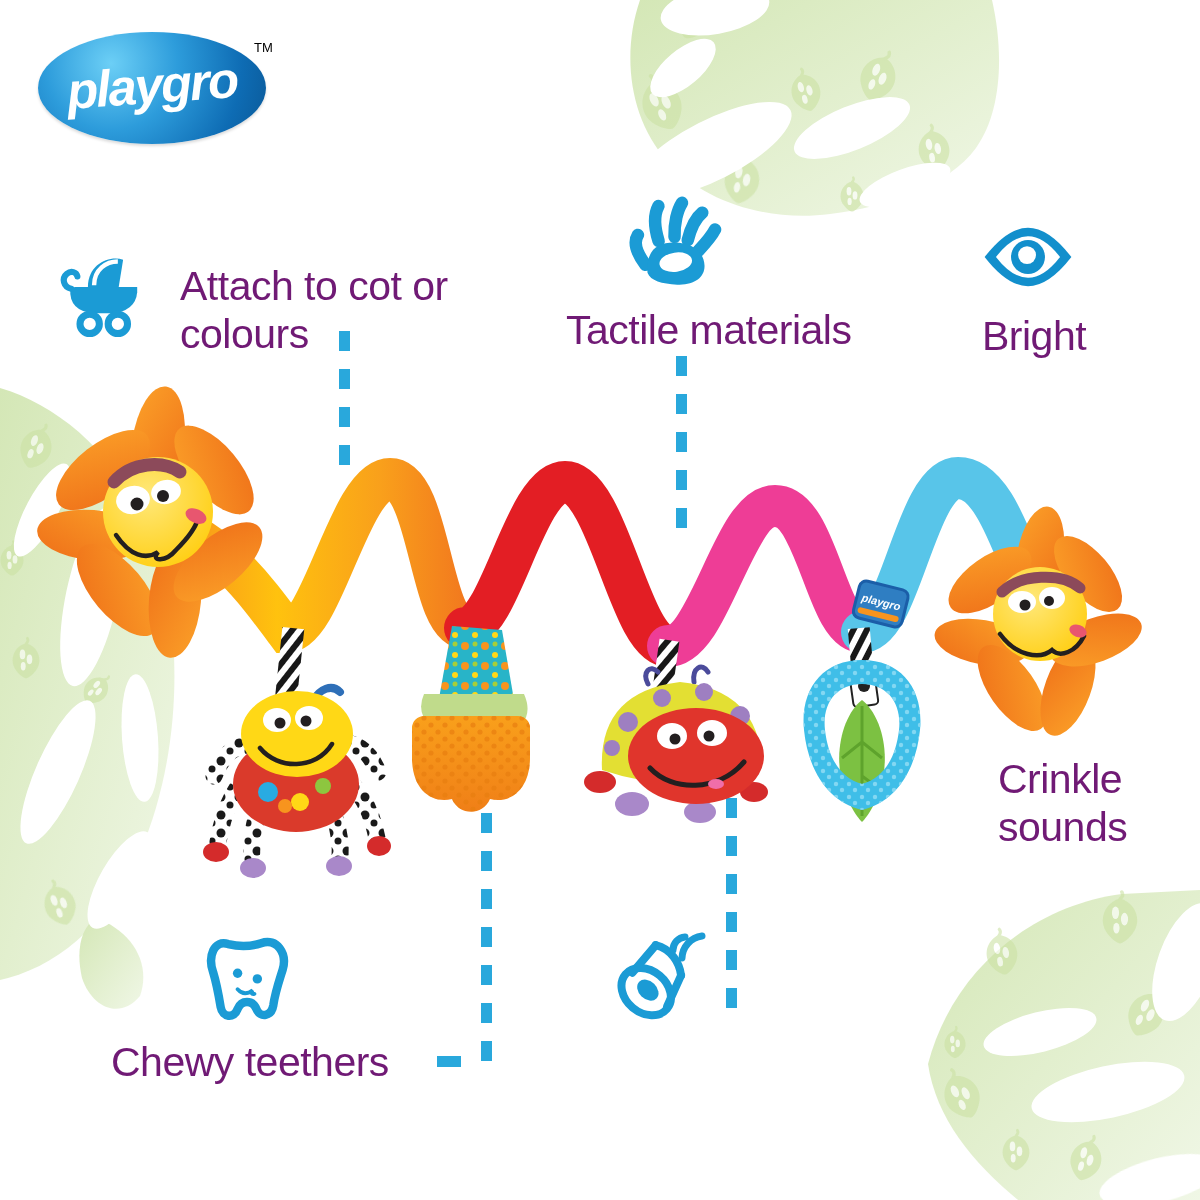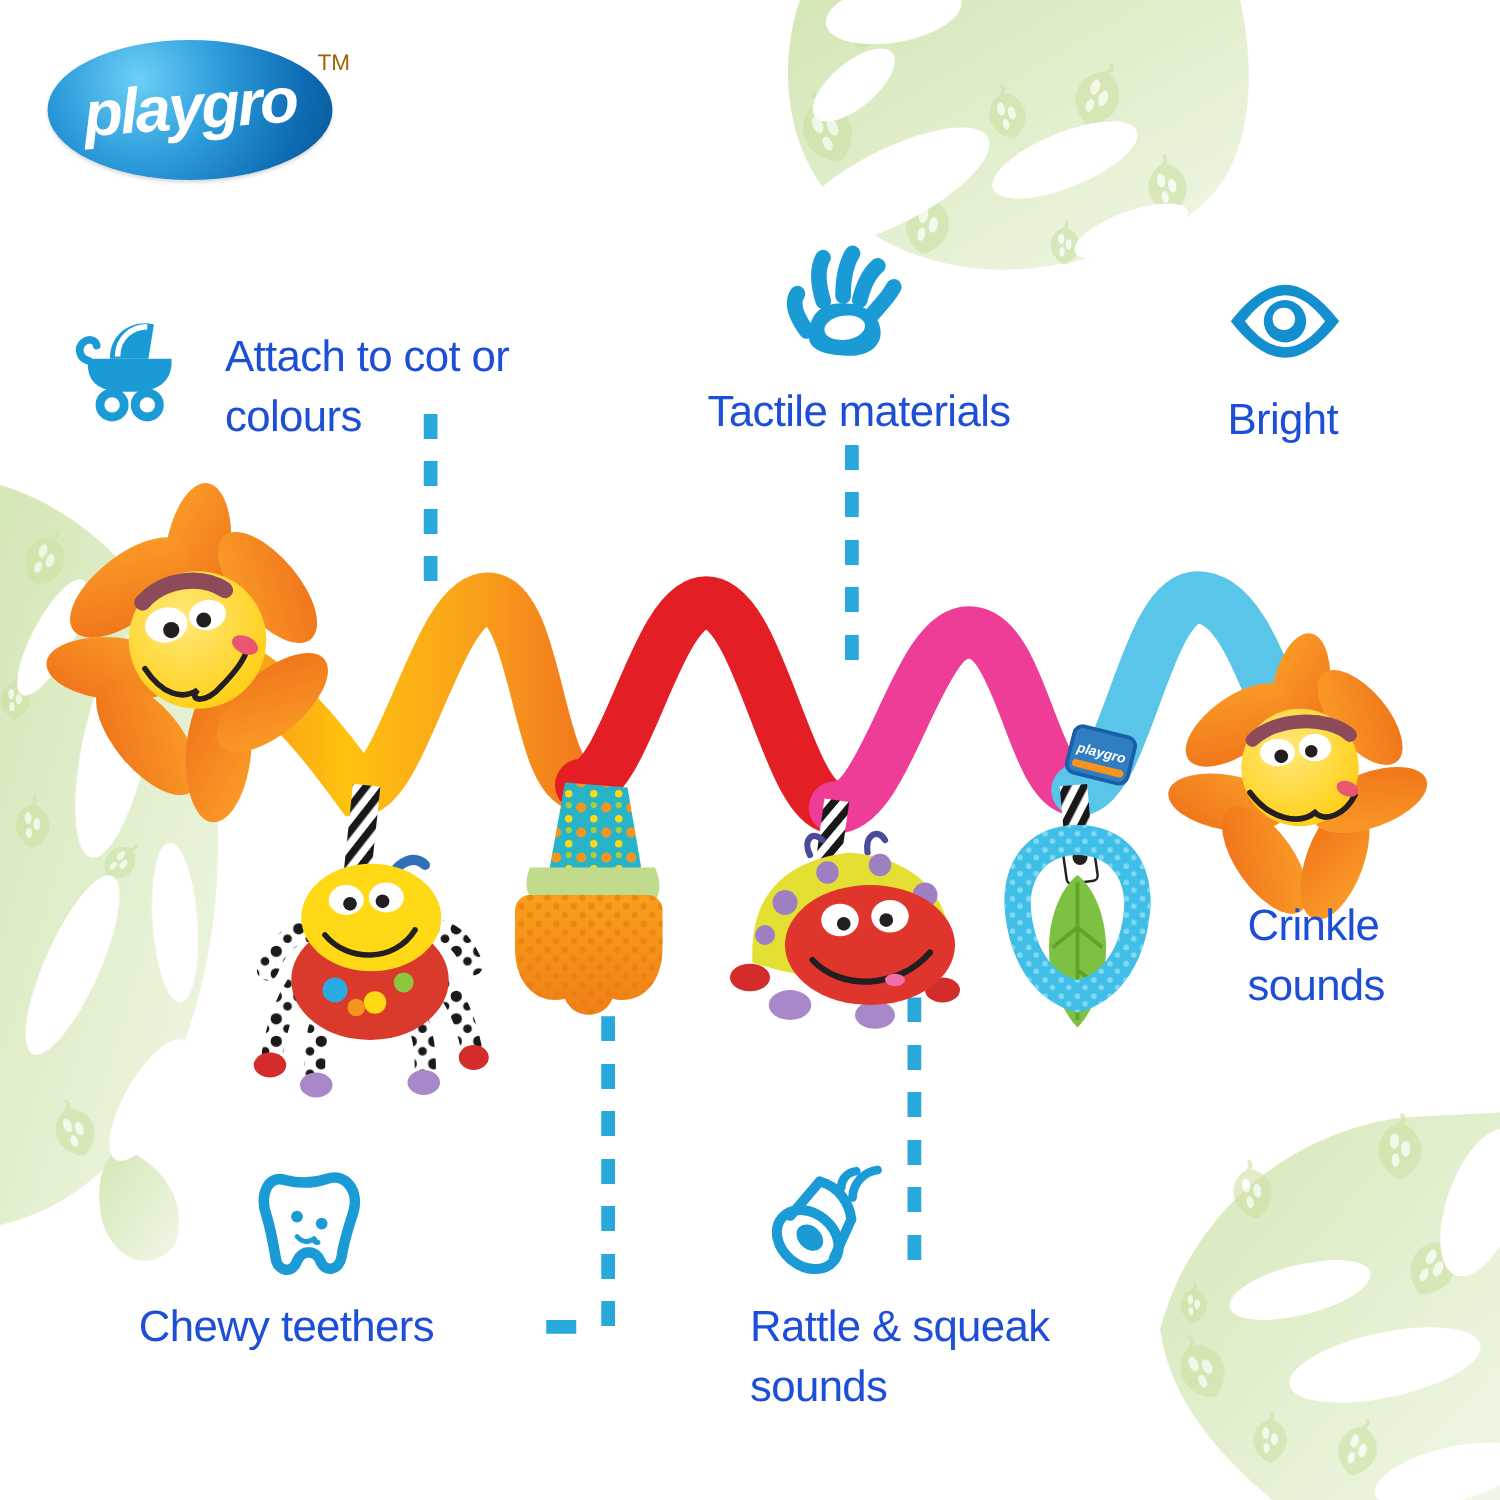--- a/index.html
+++ b/index.html
@@ -6,24 +6,24 @@
   .canvas{position:relative;width:1200px;height:1200px;background:#fff;overflow:hidden;
           font-family:"Liberation Sans",sans-serif;}
   .bg-svg,.product-svg{position:absolute;left:0;top:0;width:1200px;height:1200px;}
 
   
   .logo{position:absolute;left:38px;top:32px;width:228px;height:112px;border-radius:50%;
         background:radial-gradient(circle at 32% 28%, #6ccff6 0%, #2d9cdb 38%, #0e6cb4 75%, #0a5795 100%);
         box-shadow:0 2px 3px rgba(0,0,0,0.15);display:flex;align-items:center;justify-content:center;}
   .logo-text{color:#fff;font-size:51px;font-weight:bold;font-style:italic;letter-spacing:-2px;
         transform:rotate(-4deg);padding-bottom:6px;}
-  .tm{position:absolute;left:254px;top:40px;font-size:18px;color:#a16207;}
+  .tm{position:absolute;left:254px;top:40px;font-size:13px;color:#000000;}
 
   
-  .feat-label{position:absolute;color:#1d4ed8;font-size:35px;line-height:48px;letter-spacing:-0.5px;white-space:nowrap;}
+  .feat-label{position:absolute;color:#701a75;font-size:41px;line-height:48px;letter-spacing:-0.5px;white-space:nowrap;}
   .icon{position:absolute;}
 
   
   .vdash{position:absolute;width:11px;
          background:repeating-linear-gradient(to bottom,#29a8dc 0 20px,transparent 20px 38px);}
   .hdash{position:absolute;height:11px;background:#29a8dc;}
 </style>
 </head>
 <body>
 
@@ -313,21 +313,21 @@
   <svg class="icon" style="left:980px;top:224px;" width="96" height="66" viewBox="0 0 100 70">
     <path d="M4,35 Q28,4 50,4 Q72,4 96,35 Q72,66 50,66 Q28,66 4,35 Z" fill="#128fcc"></path>
     <path d="M16,35 Q33,13 50,13 Q67,13 84,35 Q67,57 50,57 Q33,57 16,35 Z" fill="#fff"></path>
     <circle cx="50" cy="35" r="18" fill="#128fcc"></circle>
     <circle cx="49" cy="33" r="9.5" fill="#fff"></circle>
   </svg>
   <div class="feat-label" style="left:982px;top:312px;">
     <span>Bright</span><br>
   </div>
 
-  <div class="feat-label" style="left:998px;top:717px;">
+  <div class="feat-label" style="left:998px;top:755px;">
     <span>Crinkle</span><br>
     <span>sounds</span>
   </div>
 
   <svg class="icon" style="left:200px;top:928px;" width="94" height="98" viewBox="0 0 100 100">
     <path d="M30,15 C15,10 8,28 14,45 C18,58 20,70 22,82 C24,93 36,95 40,84 C44,74 56,74 60,84 C64,94 76,92 78,80 C80,66 84,55 88,42 C93,25 82,8 65,14 C53,18 42,18 30,15 Z" fill="#fff" stroke="#1b9bd5" stroke-width="9" stroke-linejoin="round"></path>
     <circle cx="40" cy="46" r="5" fill="#1b9bd5"></circle>
     <circle cx="61" cy="52" r="5" fill="#1b9bd5"></circle>
     <path d="M40,63 Q47,71 56,64 Q53,69 58,68" stroke="#1b9bd5" stroke-width="4" fill="none" stroke-linecap="round"></path>
   </svg>
@@ -340,18 +340,14 @@
       <ellipse cx="34" cy="64" rx="21" ry="27" fill="none" stroke="#1b9bd5" stroke-width="8" transform="rotate(-34 34 64)"></ellipse>
       <path d="M26,42 L56,22 M50,84 L72,58" stroke="#1b9bd5" stroke-width="8" fill="none" stroke-linecap="round"></path>
       <path d="M56,22 C70,30 74,46 72,58" stroke="#1b9bd5" stroke-width="8" fill="none" stroke-linecap="round"></path>
       <ellipse cx="36" cy="63" rx="9" ry="12" fill="#1b9bd5" transform="rotate(-30 36 63)"></ellipse>
     </g>
     <g stroke="#1b9bd5" stroke-width="7" fill="none" stroke-linecap="round">
       <path d="M63,26 a13,13 0 0 1 12,-13"></path>
       <path d="M72,34 a23,23 0 0 1 20,-22"></path>
     </g>
   </svg>
-  <div class="feat-label" style="left:600px;top:1038px;">
-    <span>Rattle &amp; squeak</span><br>
-    <span>sounds</span>
-  </div>
 
 </div>
 
 </body></html>

